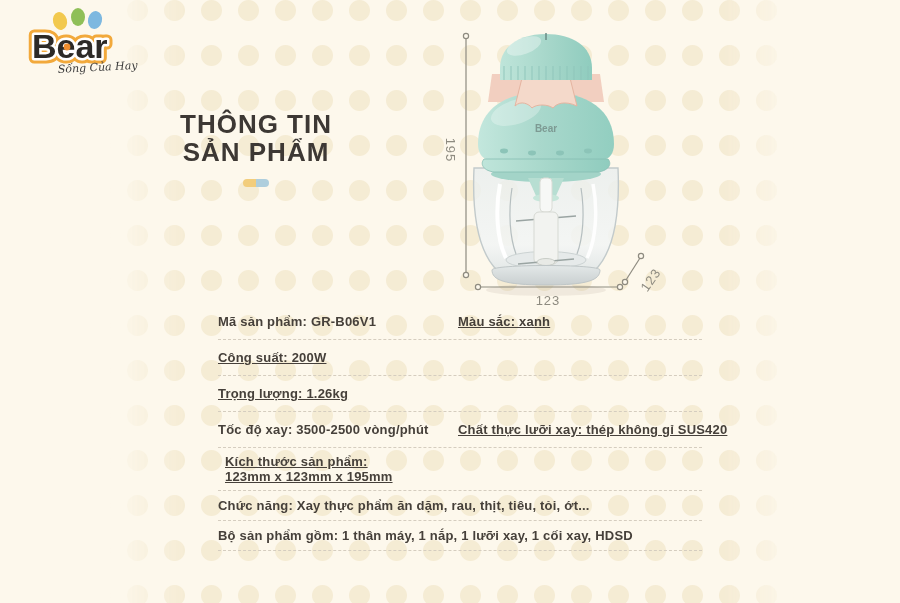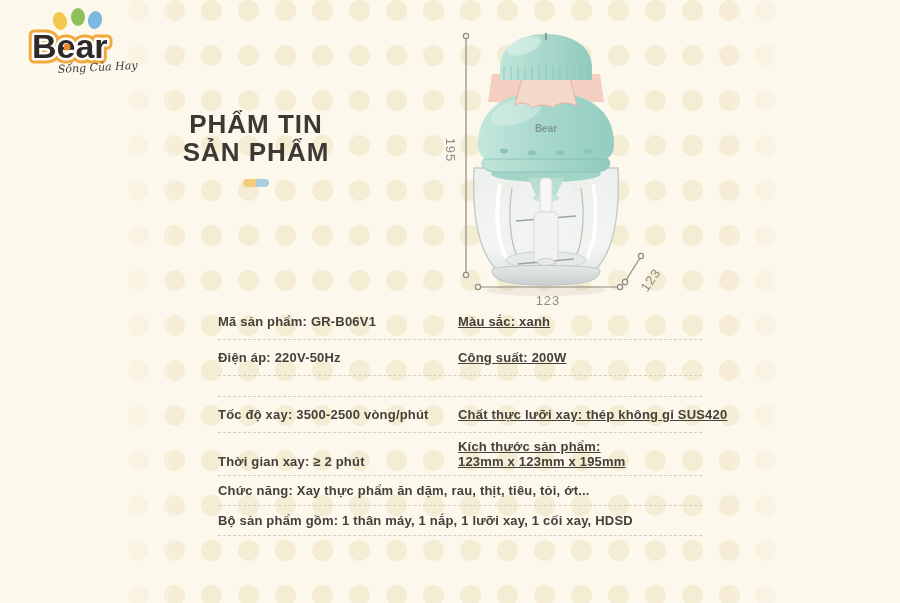--- a/index.html
+++ b/index.html
@@ -37,21 +37,21 @@
   
   .specs { left:218px; top:304px; width:484px; color:#46403a;
     font-size:13px; font-weight:bold; letter-spacing:.2px; }
   .spec-row { display:flex; align-items:flex-end; border-bottom:1px dashed #d5cdbf;
     padding:10px 0; white-space:nowrap; }
   .spec-row.tight { padding:6px 0; }
   .spec-row.compact { padding:7px 0; }
   .cell-l { width:240px; flex:0 0 240px; }
   .cell-r { flex:1;text-decoration:underline; }
   .cell-full { flex:1; }
-  .cell-r .line { display:block; line-height:15px; }
+  .cell-r .line { display:block; line-height:15px;margin-left:7px; }
 
   svg text { font-family:"Liberation Sans", sans-serif; }
   .dim-label { fill:#8e8b80; font-size:13px; letter-spacing:1px; }
 </style>
 </head>
 <body>
 
 <div class="stage">
   <div class="dots"></div>
 
@@ -65,21 +65,21 @@
       <g font-size="34" font-weight="bold" style="paint-order:stroke fill" stroke-linejoin="round">
         <text x="8" y="52" stroke="#f2a93b" stroke-width="11" fill="#fff">Bear</text>
         <text x="8" y="52" stroke="#ffffff" stroke-width="5" fill="#2d2a27">Bear</text>
       </g>
       <circle cx="43" cy="41" r="3.4" fill="#ef8d2e"></circle>
       <text x="34" y="67" font-size="11" fill="#3b3b3b" transform="rotate(-3 34 67)" style="font-family:'DejaVu Serif',serif; font-style:italic">Sống Của Hay</text>
     </svg>
   </div>
 
   <div class="layer heading">
-    <div>PHẨM TIN</div>
+    <div>THÔNG TIN</div>
     <div>SẢN PHẨM</div>
   </div>
   <div class="layer accent-pill">
     <span style="background:#f2cd7c"></span>
     <span style="background:#aecedd"></span>
   </div>
 
   <div class="layer figure">
     <svg width="260" height="302" viewBox="0 0 260 302">
       <defs>
@@ -179,31 +179,30 @@
       <text class="dim-label" transform="rotate(-55 231 272)" x="231" y="276" text-anchor="middle">123</text>
     </svg>
   </div>
 
   <div class="layer specs">
     <div class="spec-row">
       <div class="cell-l">Mã sản phẩm: GR-B06V1</div>
       <div class="cell-r">Màu sắc: xanh</div>
     </div>
     <div class="spec-row">
-      <div class="cell-l">Điện áp: 220V-50Hz</div>
       <div class="cell-r">Công suất: 200W</div>
     </div>
     <div class="spec-row">
+      <div class="cell-r">Trọng lượng: 1.26kg</div>
     </div>
     <div class="spec-row">
       <div class="cell-l">Tốc độ xay: 3500-2500 vòng/phút</div>
       <div class="cell-r">Chất thực lưỡi xay: thép không gỉ SUS420</div>
     </div>
     <div class="spec-row tight">
-      <div class="cell-l">Thời gian xay: ≥ 2 phút</div>
       <div class="cell-r">
         <span class="line">Kích thước sản phẩm:</span>
         <span class="line">123mm x 123mm x 195mm</span>
       </div>
     </div>
     <div class="spec-row compact">
       <div class="cell-full">Chức năng: Xay thực phẩm ăn dặm, rau, thịt, tiêu, tỏi, ớt...</div>
     </div>
     <div class="spec-row compact">
       <div class="cell-full">Bộ sản phẩm gồm: 1 thân máy, 1 nắp, 1 lưỡi xay, 1 cối xay, HDSD</div>

